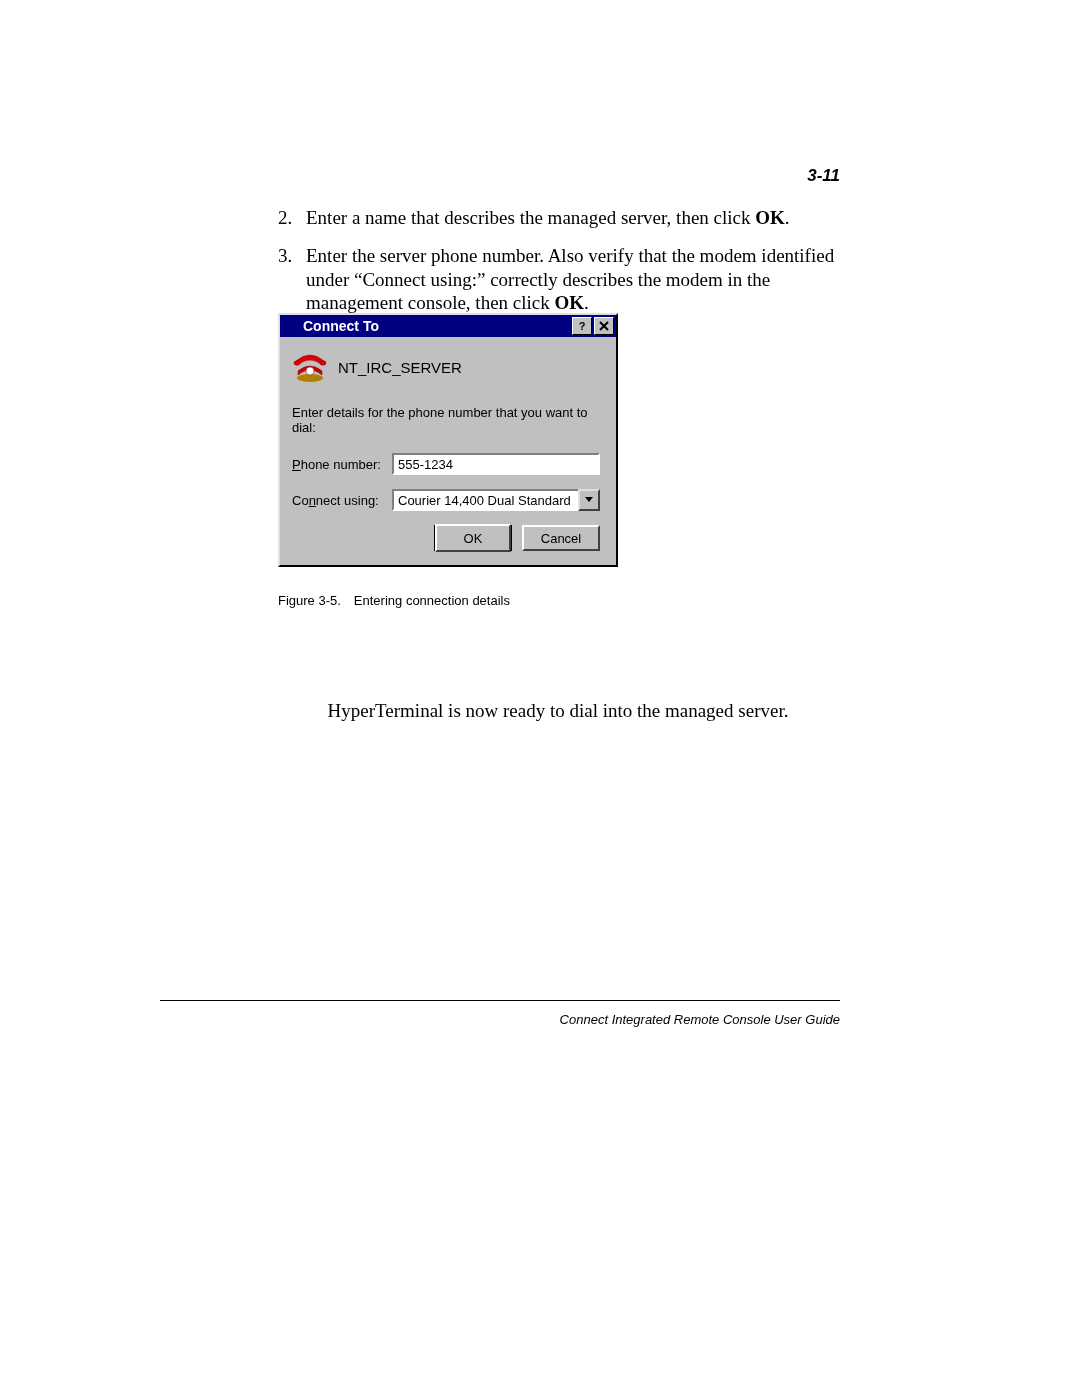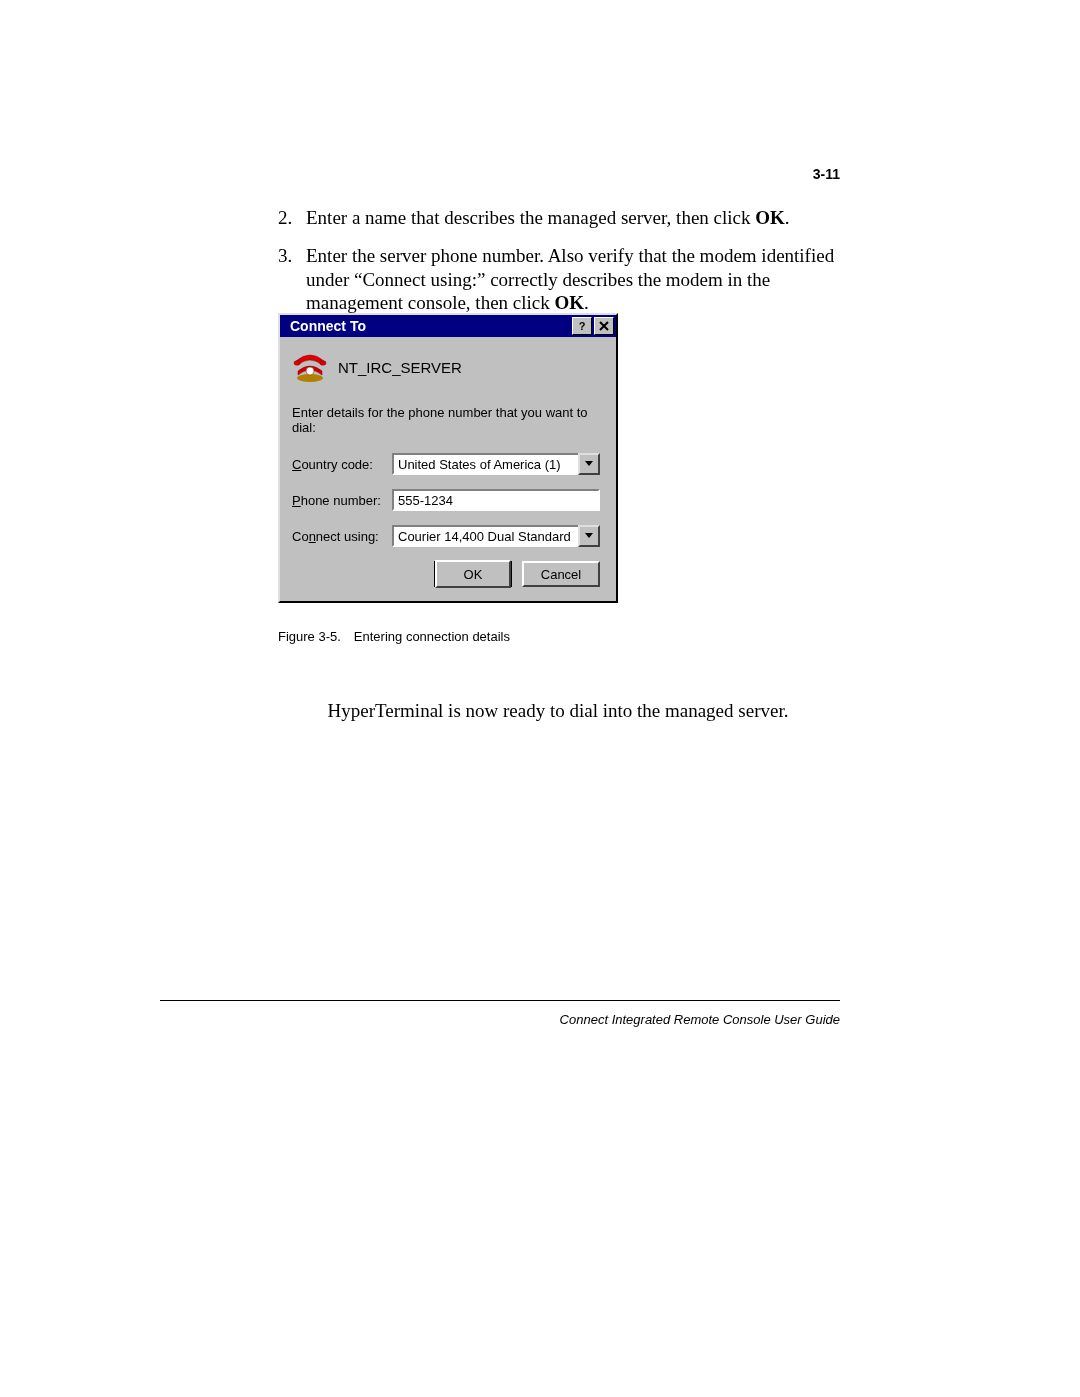--- a/index.html
+++ b/index.html
@@ -16,21 +16,22 @@
     width: 1080px;
     height: 1397px;
     box-sizing: border-box;
   }
   .page-number {
     position: absolute;
     top: 166px;
     right: 240px;
     font-family: Arial, Helvetica, sans-serif;
     font-weight: bold;
-    font-size: 14px;
+    font-style: italic;
+    font-size: 17px;
   }
   .body-text {
     position: absolute;
     left: 278px;
     width: 560px;
     font-size: 19px;
     line-height: 1.25;
   }
   .ol {
     margin: 0;
@@ -68,21 +69,21 @@
     font-family: "MS Sans Serif", Tahoma, Arial, sans-serif;
     font-size: 13px;
     box-sizing: border-box;
   }
   .titlebar {
     display: flex;
     align-items: center;
     background: #000080;
     color: #fff;
     height: 22px;
-    padding: 0 2px 0 10px;
+    padding: 0 2px 0 23px;
     font-weight: bold;
     font-size: 14px;
   }
   .titlebar .title-text { flex: 1; }
   .titlebar .tb-btn {
     width: 18px;
     height: 16px;
     margin-left: 2px;
     background: #c0c0c0;
     border-top: 1px solid #fff;
@@ -277,31 +278,20 @@
               <path d="M4 10 Q18 -2 32 10 L30 14 Q18 4 6 14 Z" fill="#e00000" stroke="#800000" stroke-width="0.5"></path>
               <circle cx="18" cy="20" r="4" fill="#ffffff" stroke="#800000" stroke-width="0.5"></circle>
               <ellipse cx="5" cy="12" rx="3" ry="2.2" fill="#e00000" stroke="#800000" stroke-width="0.5"></ellipse>
               <ellipse cx="31" cy="12" rx="3" ry="2.2" fill="#e00000" stroke="#800000" stroke-width="0.5"></ellipse>
             </svg>
           </span>
           <span class="conn-name">NT_IRC_SERVER</span>
         </div>
         <div class="instr">Enter details for the phone number that you want to dial:</div>
 
-        <div class="form-row">
-          <span class="lbl"><span class="ul">C</span><span>ountry code:</span></span>
-          <div class="combo">
-            <div class="inset">United States of America (1)</div>
-            <div class="drop">
-              <svg width="8" height="6" viewBox="0 0 8 6">
-                  <path d="M0 0 L8 0 L4 5 Z" fill="#000"></path>
-                </svg>
-            </div>
-          </div>
-        </div>
 
 
         <div class="form-row">
           <span class="lbl"><span class="ul">P</span><span>hone number:</span></span>
           <div class="inset txt-input">555-1234</div>
         </div>
 
         <div class="form-row">
           <span class="lbl"><span>Co</span><span class="ul">n</span><span>nect using:</span></span>
           <div class="combo">

